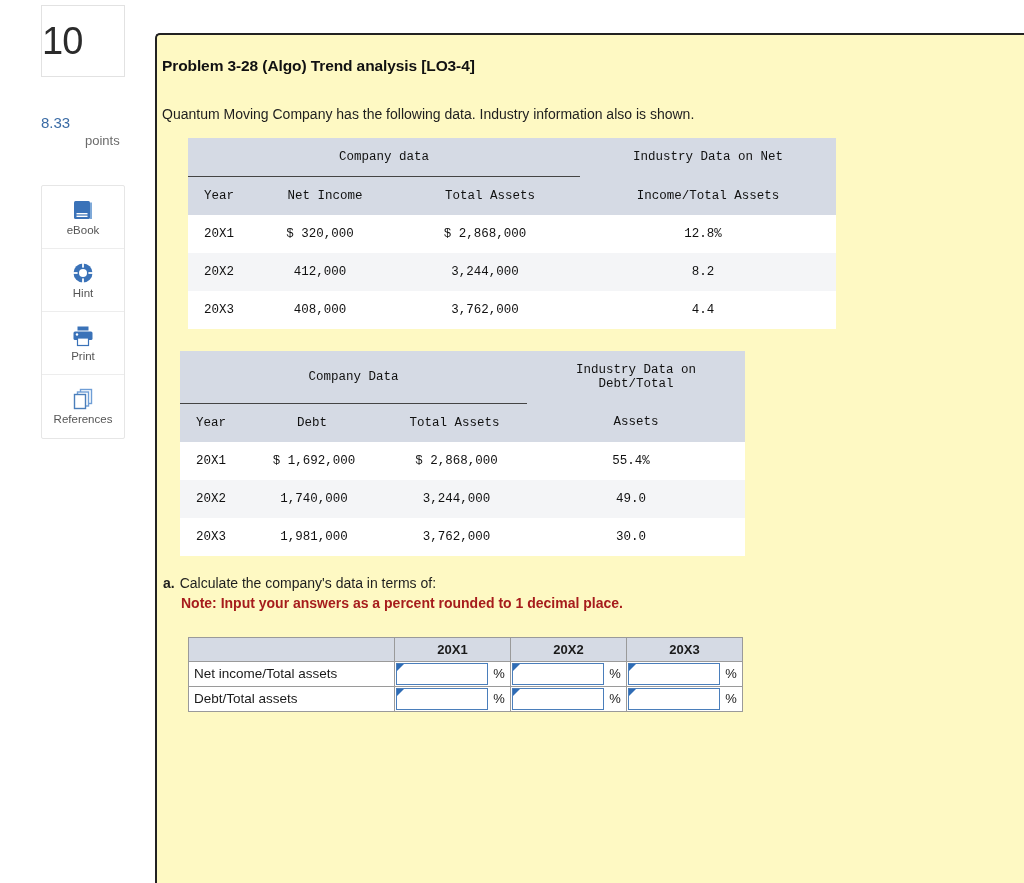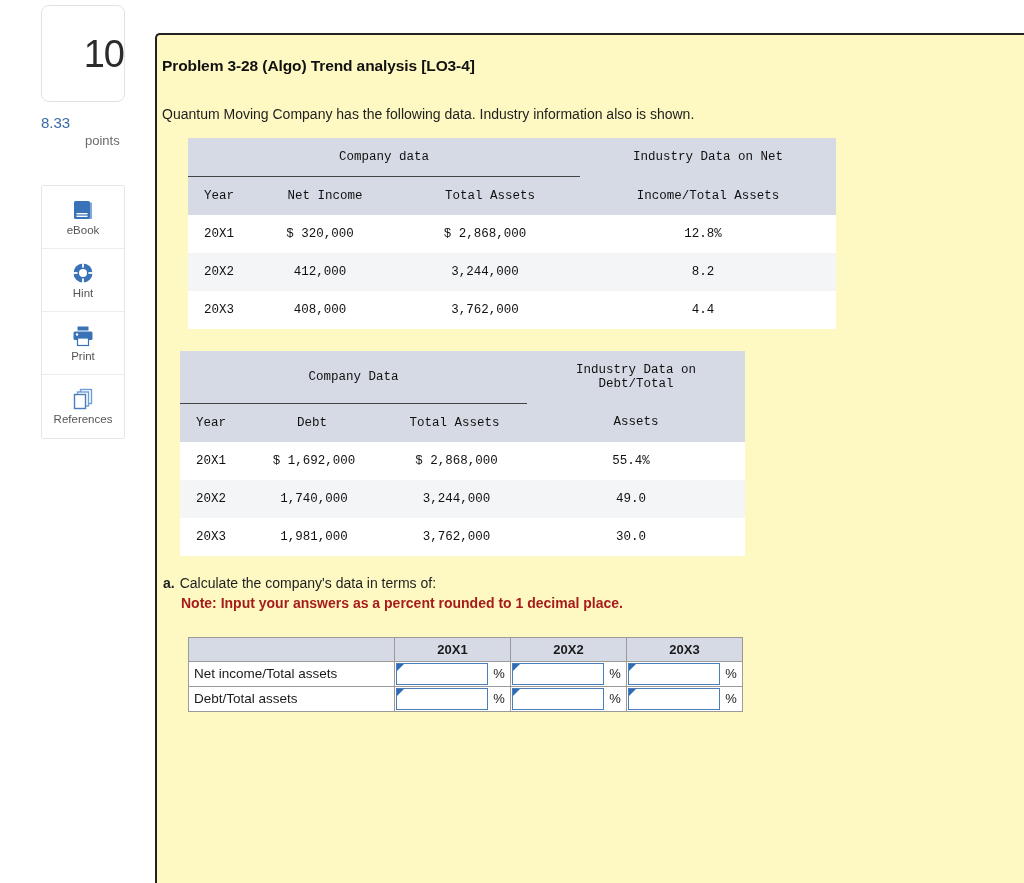--- a/index.html
+++ b/index.html
@@ -18,25 +18,25 @@
   
   #left-rail {
     position: absolute;
     left: 0; top: 0;
     width: 155px; height: 883px;
     background: #ffffff;
   }
   .qnum-card {
     position: absolute;
     left: 41px; top: 5px;
-    width: 84px; height: 97px;
+    width: 84px; height: 72px;
     border: 1px solid #e2e2e2;
-    border-radius: 8px;
+    border-radius: 0;
     background: #fff;
-    display: flex; align-items: center; justify-content: flex-end;
+    display: flex; align-items: center; justify-content: flex-start;
   }
   .qnum-card span {
     font-size: 38px;
     font-weight: 400;
     color: #2b2b2b;
     letter-spacing: -1px;
     line-height: 1;
   }
   .points-block {
     position: absolute;

